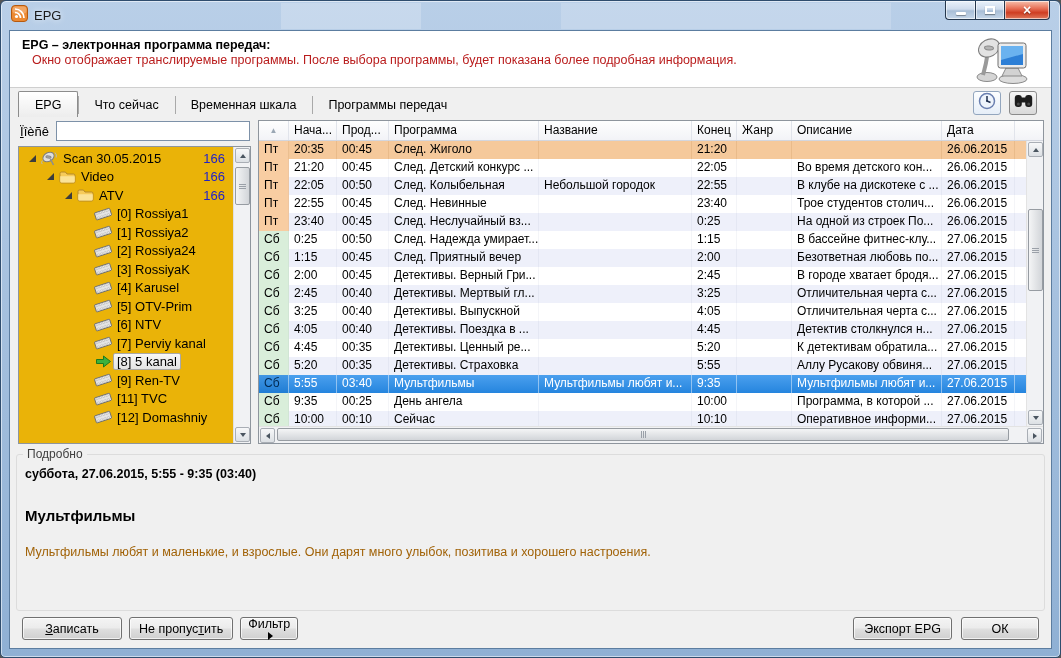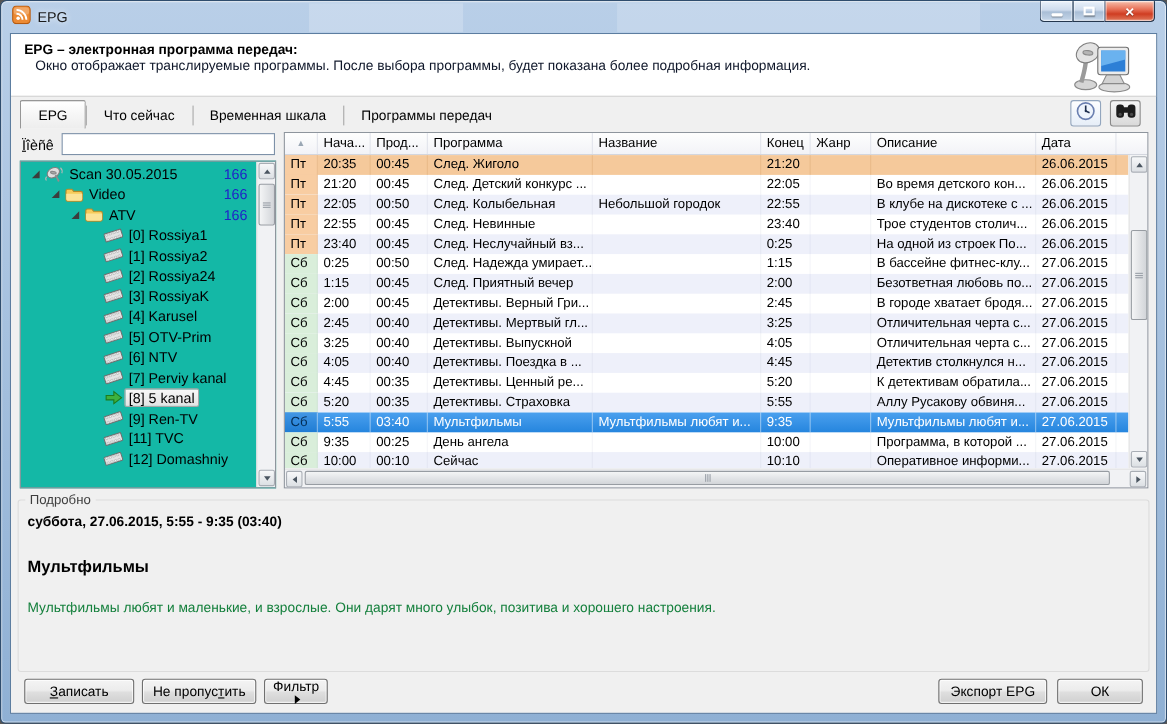--- a/index.html
+++ b/index.html
@@ -16,38 +16,38 @@
   .winbtn.max { width:29px; border-right:none; }
   .winbtn.close { width:46px; border-radius:0 0 4px 0; background:linear-gradient(#f6c0ad,#e8735a 40%,#cf3d22 65%,#e07a5d); color:#fff; }
   .glyph-min { width:10px; height:3px; background:#fff; border-radius:1px; margin-top:7px; box-shadow:0 1px 1px rgba(0,0,0,.35); }
   .glyph-max { width:10px; height:8px; border:2px solid #fff; box-shadow:0 1px 1px rgba(0,0,0,.35); }
   .glyph-close { color:#fff; font-weight:bold; font-size:14px; line-height:14px; text-shadow:0 1px 1px rgba(0,0,0,.4); }
 
   .client { position:absolute; left:8px; right:8px; top:29px; bottom:8px; background:#f0f0f0; border:1px solid #5c7da0; display:flex; flex-direction:column; }
 
   .header-panel { height:57px; background:#fff; border-bottom:1px solid #cfcfcf; padding:7px 12px 0 12px; position:relative; flex:none; }
   .header-title { font-size:12.5px; font-weight:bold; color:#000; }
-  .header-desc { font-size:12.5px; color:#0f172a; padding-left:10px; margin-top:1px; width:880px; }
+  .header-desc { font-size:12.5px; color:#b91c1c; padding-left:10px; margin-top:1px; width:880px; }
   .header-art { position:absolute; right:18px; top:4px; }
 
   .tabs-row { height:29px; flex:none; display:flex; align-items:flex-end; padding:0 0 0 8px; position:relative; }
   .tab { height:24px; padding:0 16px; display:flex; align-items:center; font-size:12.5px; color:#000; background:transparent; border:none; position:relative; cursor:pointer; font-family:"Liberation Sans", sans-serif; }
   .tab:not(.active):not(:first-child)::before { content:""; position:absolute; left:0; top:3px; bottom:3px; width:1px; background:#a9a9a9; }
   .tab.active { height:26px; background:linear-gradient(#ffffff,#ededed); border:1px solid #8c8c8c; border-bottom:none; border-radius:2px 2px 0 0; box-shadow:inset 0 1px 0 #fff; }
   .tab-tools { position:absolute; right:14px; top:3px; display:flex; gap:8px; }
   .tool-btn { width:28px; height:24px; display:flex; align-items:center; justify-content:center; border:1px solid #93a6be; border-radius:3px; background:linear-gradient(#fdfeff,#e6eef8); cursor:pointer; }
   .tool-btn.dark { border-color:#8a8a8a; background:linear-gradient(#f6f6f6,#d9d9d9); }
 
   .main { height:331px; flex:none; display:flex; padding:3px 7px 4px 8px; gap:7px; }
   .left-panel { width:233px; flex:none; display:flex; flex-direction:column; }
   .search-row { height:26px; flex:none; display:flex; align-items:center; padding:1px 1px 5px 2px; gap:7px; }
   .search-label { font-size:13px; color:#000; }
   .mn { text-decoration:underline; }
   .search-input { flex:1; height:20px; border:1px solid #7d91a8; background:#fff; font-size:12px; padding:0 4px; font-family:"Liberation Sans", sans-serif; }
-  .tree-box { flex:1; background:#14b8a6; border:1px solid #8e959d; display:flex; overflow:hidden; }
+  .tree-box { flex:1; background:#eab308; border:1px solid #8e959d; display:flex; overflow:hidden; }
   .tree-rows { flex:1; overflow:hidden; padding-top:2px; }
   .tree-row { height:18.5px; display:flex; align-items:center; font-size:13px; white-space:nowrap; cursor:default; }
   .tree-row .spacer { flex:none; }
   .expander { flex:none; width:14px; display:flex; justify-content:center; }
   .ticon { flex:none; width:20px; display:flex; justify-content:center; }
   .tlabel { padding:0 3px; border:1px solid transparent; }
   .tlabel.sel { background:linear-gradient(#f8f8f8,#e3e3e3); border:1px solid #a8a8a8; border-radius:2px; }
   .tcount { margin-left:auto; padding-right:8px; color:#2121c8; font-size:13px; }
   .tree-scroll { width:17px; flex:none; background:#f1f2f4; border-left:1px solid #e0e0e0; position:relative; }
 
@@ -79,21 +79,21 @@
   .trow.selected .cell { border-right-color:rgba(255,255,255,.45); }
   .trow.selected .cell.daycell { background:linear-gradient(#4297e4,#1f7cd4); color:#002a52; }
   .vscroll { width:17px; flex:none; background:#f1f2f4; border-left:1px solid #e3e3e3; position:relative; }
   .hscroll { height:17px; flex:none; background:#f1f2f4; border-top:1px solid #e3e3e3; position:relative; }
 
   .details { flex:none; height:157px; margin:6px 6px 0 6px; border:1px solid #dcdcdc; border-radius:3px; position:relative; padding:12px 8px 0 8px; }
   .details-label { position:absolute; top:-8px; left:6px; background:#f0f0f0; padding:0 4px; font-size:12px; color:#3f3f3f; }
   .det-when { font-size:12.5px; font-weight:bold; color:#000; }
   .det-channel { font-size:12.5px; font-weight:bold; color:#000; margin-top:3px; }
   .det-title { font-size:15px; font-weight:bold; color:#000; margin-top:26px; }
-  .det-desc { font-size:12.5px; color:#15803d; margin-top:21px; }
+  .det-desc { font-size:12.5px; color:#a16207; margin-top:21px; }
 
   .footer { flex:1; display:flex; align-items:center; padding:0 12px 2px 12px; }
   .btn { height:23px; border:1px solid #707070; border-radius:3px; background:linear-gradient(#f4f4f4,#ececec 45%,#dedede 55%,#d0d0d0); box-shadow:inset 0 0 0 1px rgba(255,255,255,.7); font-size:12.5px; color:#000; display:flex; align-items:center; justify-content:center; cursor:pointer; font-family:"Liberation Sans", sans-serif; }
   .btn-record { width:100px; margin-right:7px; }
   .btn-remind { padding:0 9px; margin-right:7px; }
   .btn-filter { padding:0 7px; gap:1px;flex-direction:column; }
   .filter-arrow { width:0; height:0; border-top:4px solid transparent; border-bottom:4px solid transparent; border-left:5.5px solid #000; margin-left:2px; }
   .fspacer { flex:1; }
   .btn-export { padding:0 10px; margin-right:9px; }
   .btn-ok { width:78px; }

